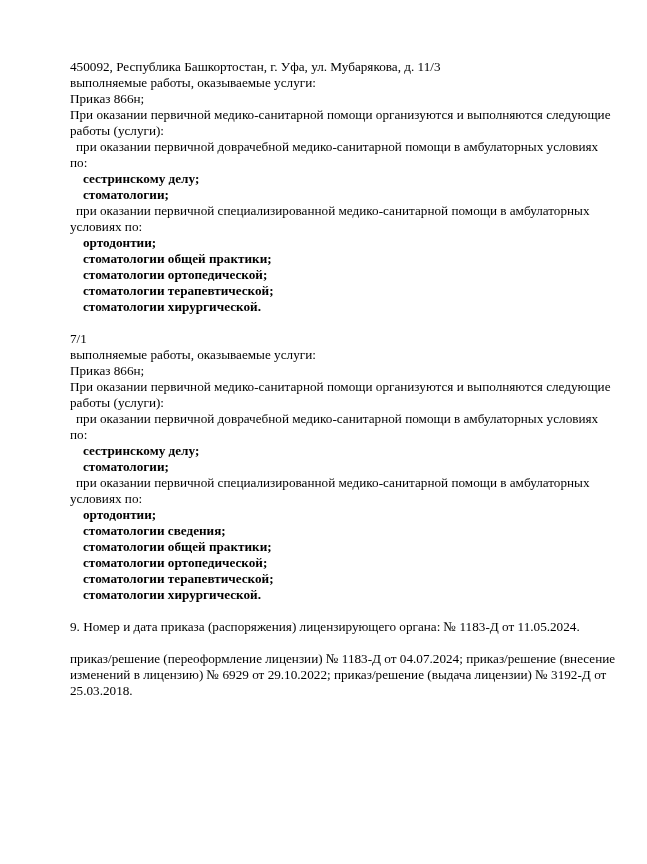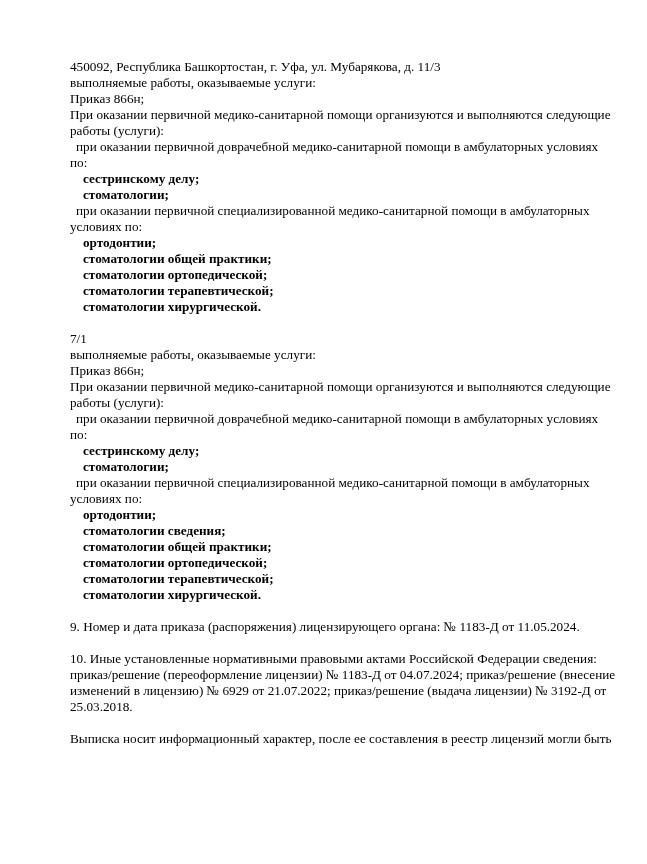--- a/index.html
+++ b/index.html
@@ -55,22 +55,18 @@
       <span class="line i2">стоматологии ортопедической;</span>
       <span class="line i2">стоматологии терапевтической;</span>
       <span class="line i2">стоматологии хирургической.</span>
     </div>
     <div class="blank"></div>
     <div>
       <span class="line">9. Номер и дата приказа (распоряжения) лицензирующего органа: № 1183-Д от 11.05.2024.</span>
     </div>
     <div class="blank"></div>
     <div>
-      <span class="line">10. Иные установленные нормативными правовыми актами Российской Федерации сведения:</span>
       <span class="line">приказ/решение (переоформление лицензии) № 1183-Д от 04.07.2024; приказ/решение (внесение</span>
-      <span class="line">изменений в лицензию) № 6929 от 21.07.2022; приказ/решение (выдача лицензии) № 3192-Д от</span>
+      <span class="line">изменений в лицензию) № 6929 от 29.10.2022; приказ/решение (выдача лицензии) № 3192-Д от</span>
       <span class="line">25.03.2018.</span>
     </div>
     <div class="blank"></div>
-    <div>
-      <span class="line">Выписка носит информационный характер, после ее составления в реестр лицензий могли быть</span>
-    </div>
   </div>
 
 </body></html>

